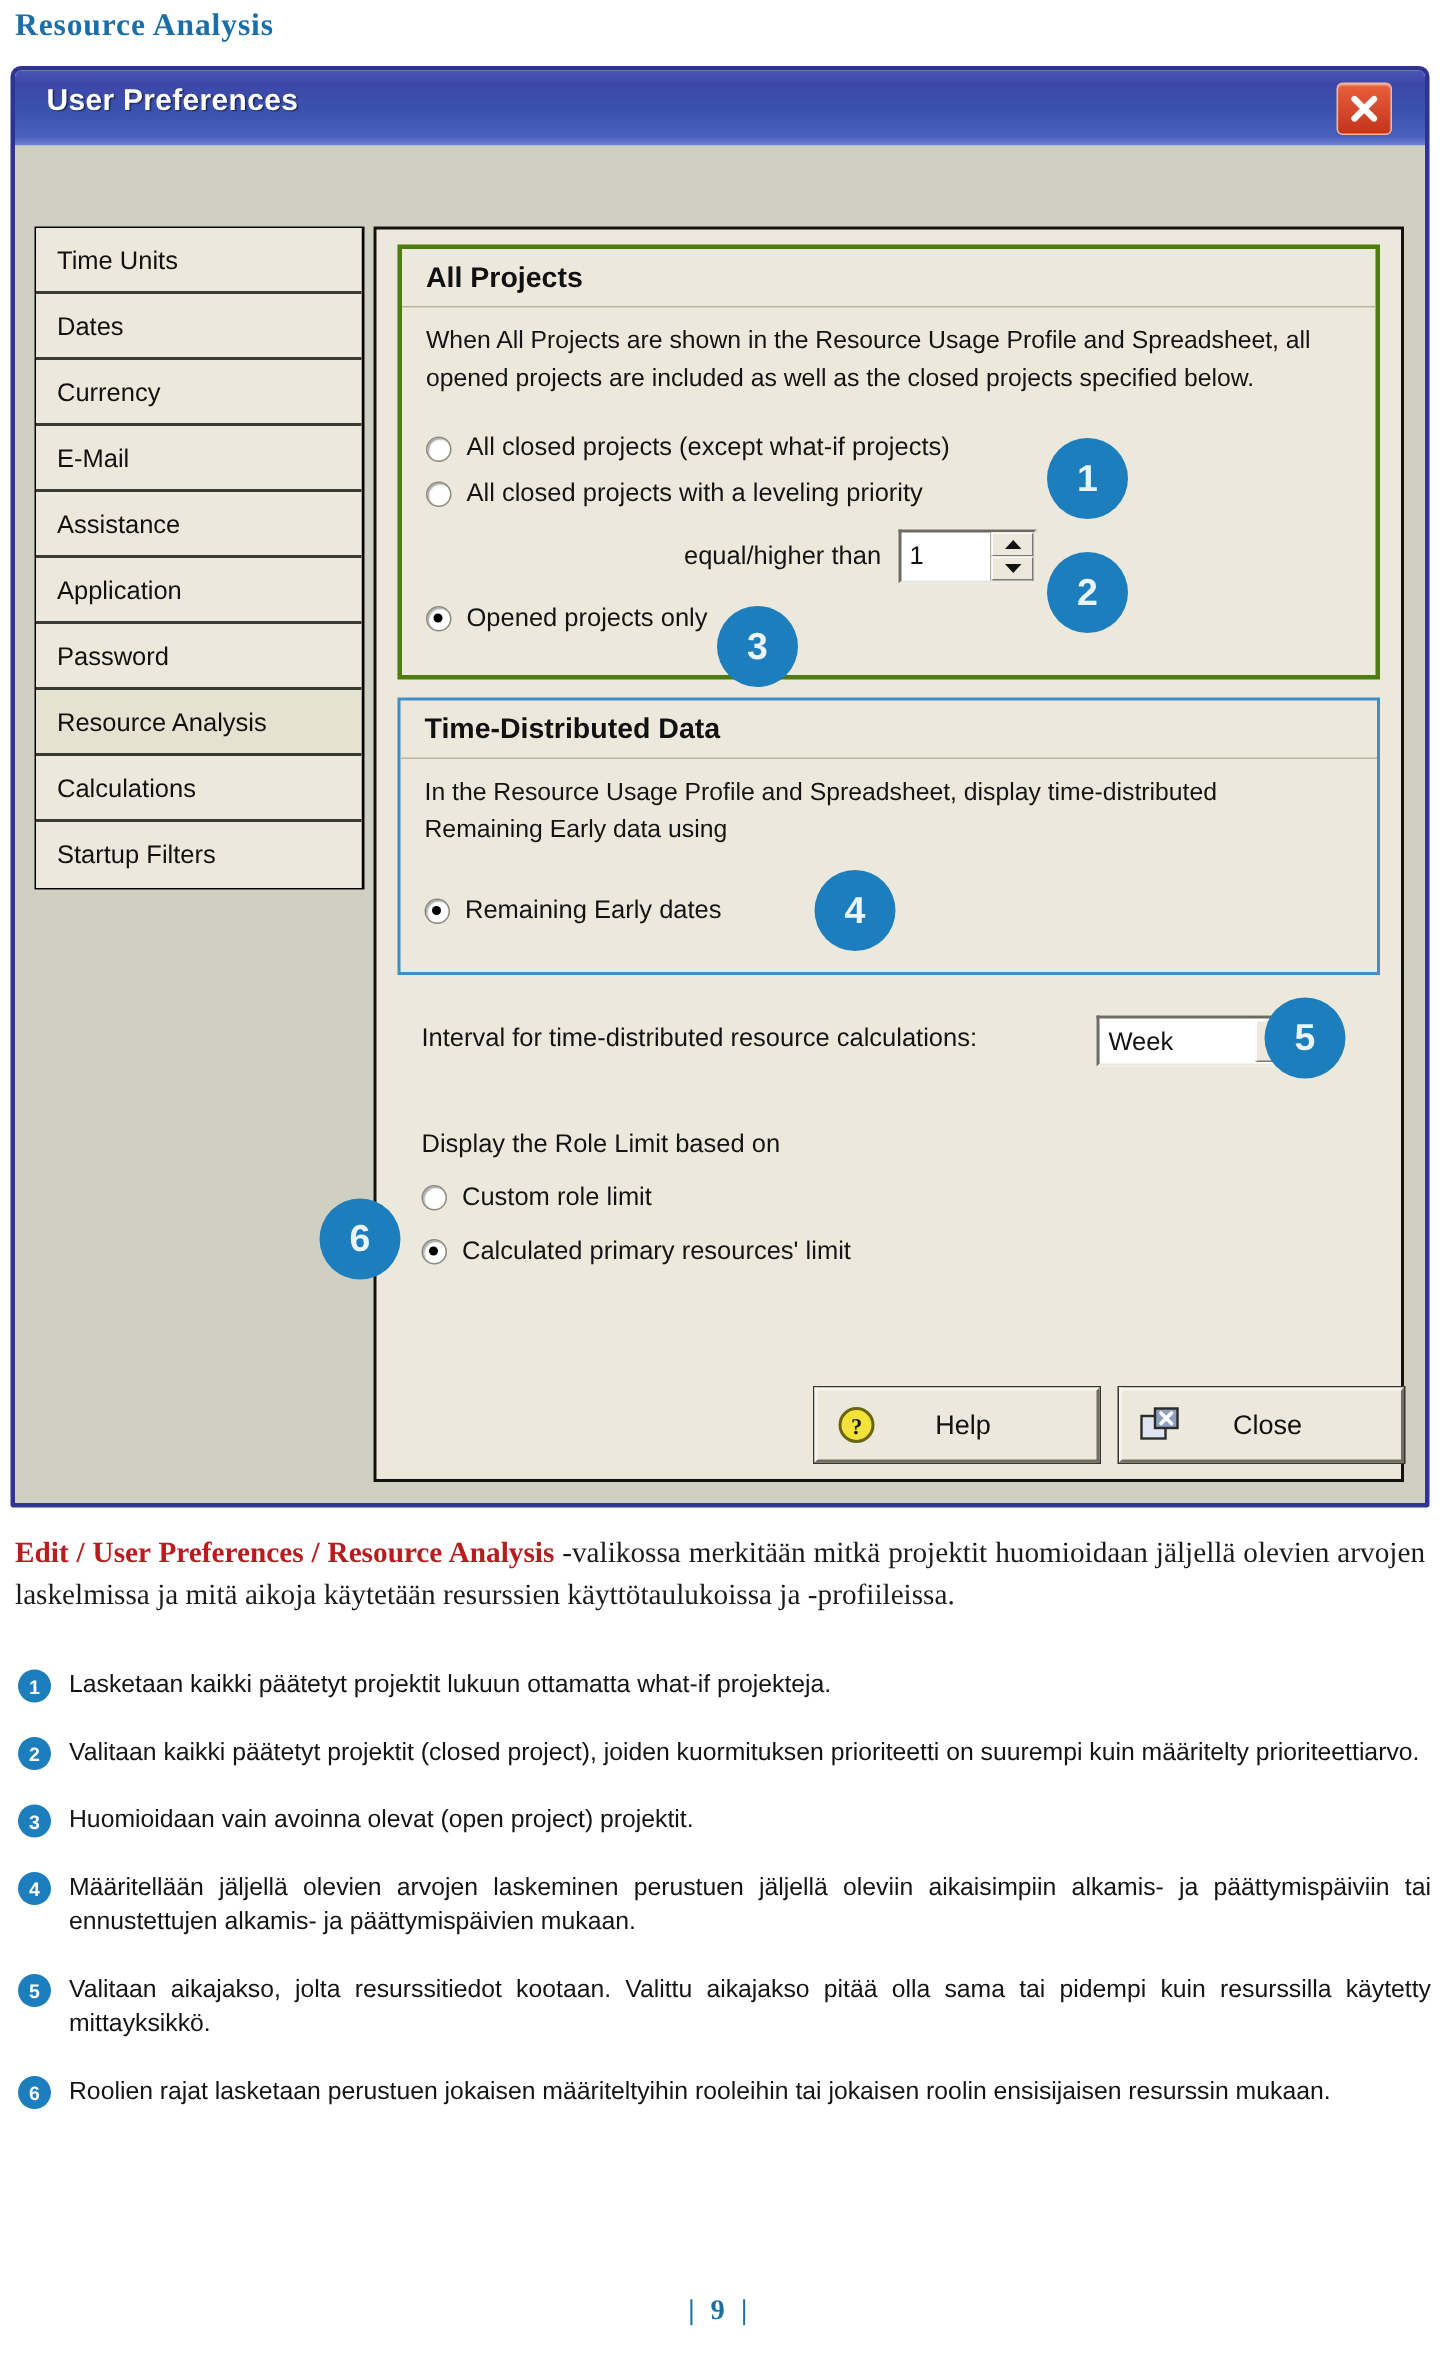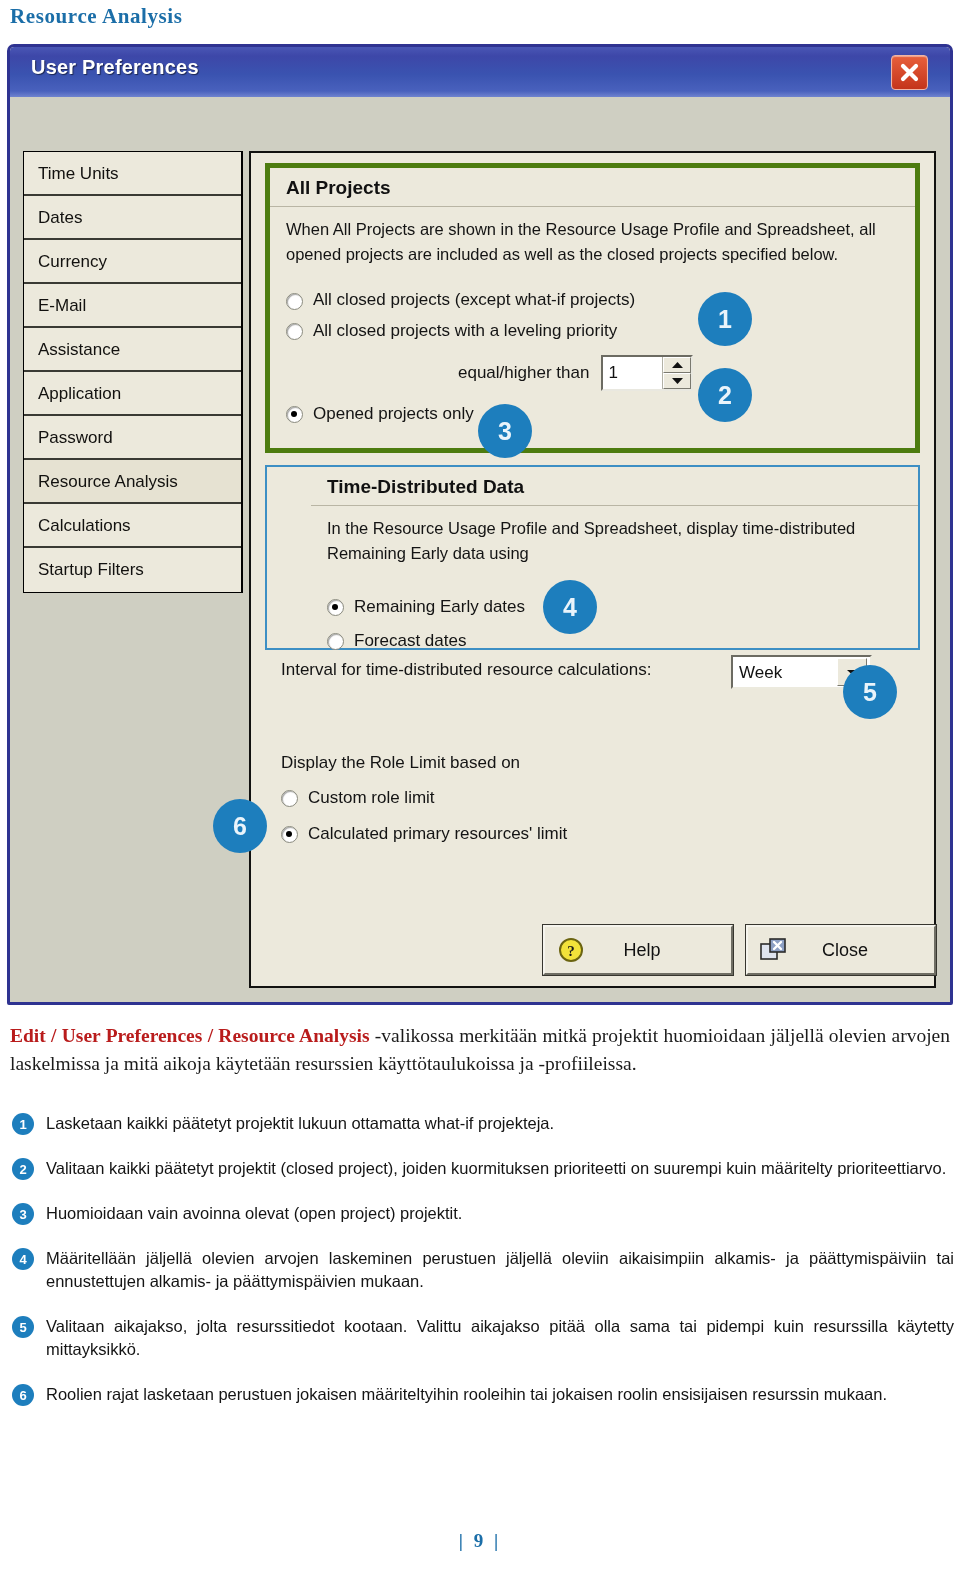--- a/index.html
+++ b/index.html
@@ -253,21 +253,21 @@
       <div class="side-item"><span>Assistance</span></div>
       <div class="side-item"><span>Application</span></div>
       <div class="side-item"><span>Password</span></div>
       <div class="side-item sel"><span>Resource Analysis</span></div>
       <div class="side-item"><span>Calculations</span></div>
       <div class="side-item"><span>Startup Filters</span></div>
     </div>
 
     <div class="content">
 
-      <div class="group" style="left:14px;top:10px;right:14px;height:290px;border:5px solid #4d7c0f;">
+      <div class="group" style="left:14px;top:10px;right:14px;height:290px;border:3px solid #4d7c0f;">
         <div class="g-title">All Projects</div>
         <div class="g-inner">
           <div class="desc">When All Projects are shown in the Resource Usage Profile and Spreadsheet, all opened projects are included as well as the closed projects specified below.</div>
 
           <div class="radio-row" style="margin-top:24px;align-items:flex-end;">
             <span class="radio"></span>
             <span>All closed projects (except what-if projects)</span>
           </div>
 
           <div class="radio-row">
@@ -294,38 +294,34 @@
             </span>
           </div>
 
           <div class="radio-row" style="margin-top:13px;">
             <span class="radio on"></span>
             <span>Opened projects only</span>
           </div>
         </div>
       </div>
 
-      <div class="group" style="left:14px;top:312px;right:14px;height:185px;border:2px solid #3d8fc4;padding-left:44px;">
+      <div class="group" style="left:14px;top:312px;right:14px;height:185px;border:2px solid #3d8fc4;">
         <div class="g-title">Time-Distributed Data</div>
         <div class="g-inner">
           <div class="desc">In the Resource Usage Profile and Spreadsheet, display time-distributed Remaining Early data using</div>
 
           <div class="radio-row" style="margin-top:32px;">
             <span class="radio on"></span>
             <span>Remaining Early dates</span>
           </div>
 
-          <div class="radio-row" style="margin-top:14px;">
-            <span class="radio"></span>
-            <span>Forecast dates</span>
-          </div>
         </div>
       </div>
 
-      <div style="position:absolute;left:30px;top:488px;right:14px;">
+      <div style="position:absolute;left:30px;top:510px;right:14px;">
         <div class="dd-row">
           <span style="display:inline-block;max-width:430px;">Interval for time-distributed resource calculations:</span>
           <span class="dd">
             <span class="dd-val">Week</span>
             <span class="dd-arrow">
               <svg width="13" height="8" viewBox="0 0 13 8">
                   <path d="M1 2 L12 2 L6.5 7 Z" fill="#111"></path>
                 </svg>
             </span>
           </span>

